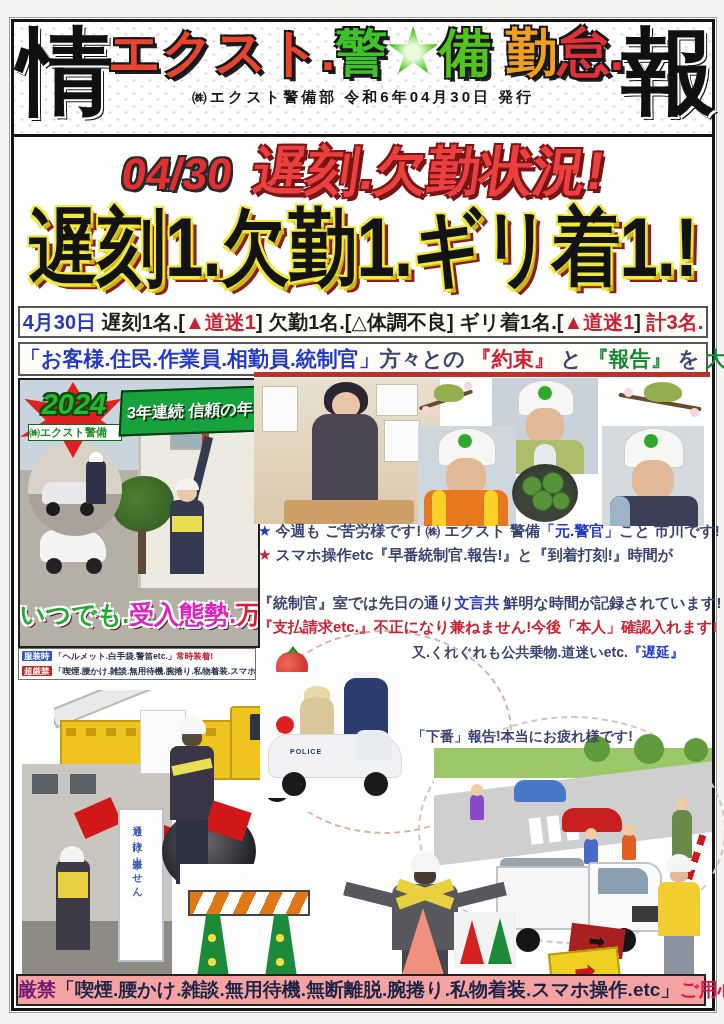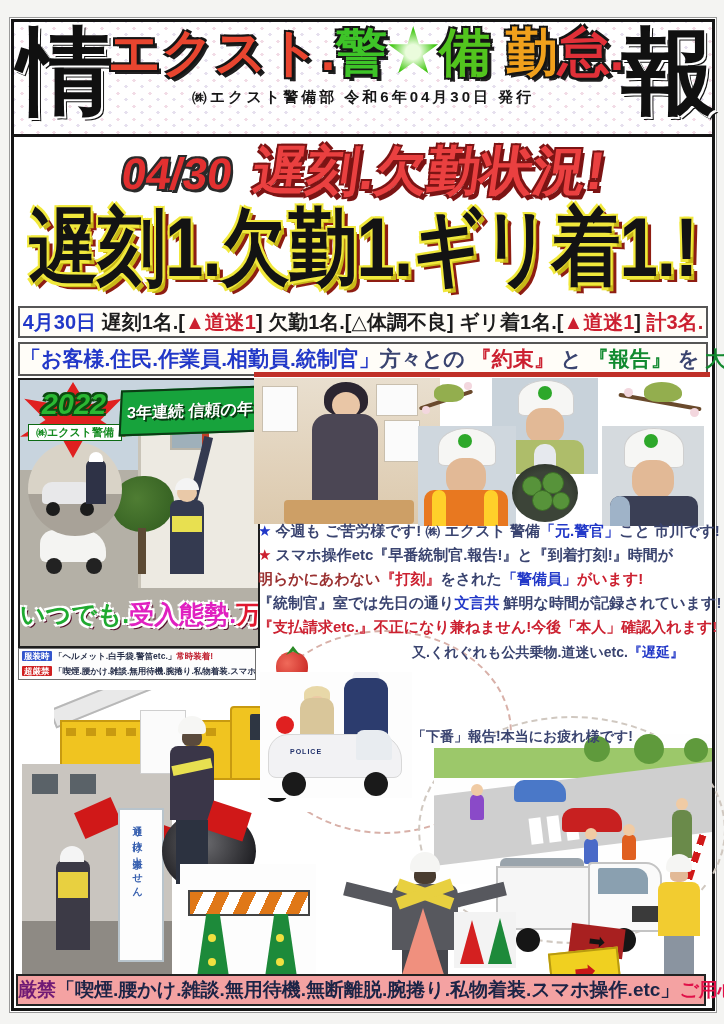--- a/index.html
+++ b/index.html
@@ -59,21 +59,21 @@
            background:linear-gradient(#d9d3c7 0 55%,#a8a298 55% 100%);}
   .p-moto{left:14px;top:40px;width:56px;height:22px;background:#e8e8ea;border-radius:10px 16px 4px 4px;}
   .p-mwheel{width:14px;height:14px;background:#1c1c1c;border-radius:50%;top:60px;}
   .p-ifig{left:58px;top:18px;width:20px;height:44px;background:#2e3246;border-radius:6px 6px 0 0;}
   .p-ihelm{left:61px;top:10px;width:14px;height:10px;background:#fff;border-radius:7px 7px 0 0;}
   .starburst{left:0px;top:2px;width:106px;height:76px;
              clip-path:polygon(50% 0%,63% 30%,96% 22%,76% 50%,100% 72%,62% 70%,50% 100%,38% 70%,0% 72%,24% 50%,4% 22%,37% 30%);
              background:#e02020;}
   .pyear{left:6px;top:8px;width:96px;text-align:center;font-size:29px;font-weight:900;font-style:italic;color:#2ab832;
          text-shadow:-2px -2px 0 #0c4a10,2px -2px 0 #0c4a10,-2px 2px 0 #0c4a10,2px 2px 0 #0c4a10;}
-  .pcompany{left:8px;top:44px;width:92px;background:#fff;border:1px solid #0c6a14;text-align:center;
+  .pcompany{left:8px;top:44px;width:92px;background:#fff;border:1px solid #0c6a14;
             font-size:11px;font-weight:900;color:#128a1e;line-height:15px;}
   .pslogan{left:100px;top:8px;width:136px;height:42px;background:#17a33c;transform:skewX(-5deg) rotate(-2deg);
            text-align:center;font-size:16px;font-weight:900;color:#fff;line-height:42px;white-space:nowrap;
            text-shadow:1px 1px 0 #083c12,2px 2px 0 #083c12;border:2px solid #0b3c14;}
   .pov{left:0;top:218px;width:238px;text-align:center;white-space:nowrap;font-size:25px;font-weight:900;
        text-shadow:-2px -2px 0 #fff,2px -2px 0 #fff,-2px 2px 0 #fff,2px 2px 0 #fff,3px 3px 0 #55102a;}
   .ov1{color:#1faa30;} .ov2{color:#e020c0;} .ov3{color:#e01830;}
   .notes{left:4px;top:626px;width:238px;height:32px;border:1px solid #707070;background:#fdfdfd;
          font-size:8.5px;font-weight:700;line-height:15px;white-space:nowrap;overflow:hidden;padding-left:3px;box-sizing:border-box;}
   .nlab1{color:#fff;background:#3355cc;padding:0 2px;border-radius:1px;}
@@ -240,21 +240,21 @@
     <div class="abs p-swheel" style="left:26px;"></div>
     <div class="abs p-swheel" style="left:66px;"></div>
     <div class="abs p-inset">
       <div class="abs p-moto"></div>
       <div class="abs p-mwheel" style="left:18px;"></div>
       <div class="abs p-mwheel" style="left:52px;"></div>
       <div class="abs p-ifig"></div>
       <div class="abs p-ihelm"></div>
     </div>
     <div class="abs starburst"></div>
-    <div class="abs pyear">2022</div>
+    <div class="abs pyear">2024</div>
     <div class="abs pcompany">㈱エクスト警備</div>
     <div class="abs pslogan">3年連続 信頼の年</div>
     <div class="abs pov">
       <span class="ov1">いつでも.</span><span class="ov2">受入態勢.</span><span class="ov3">万全!</span>
     </div>
   </div>
 
   <div class="abs notes">
     <div><span class="nlab1">服装時</span> <span class="ntext">「ヘルメット.白手袋.警笛etc.」</span><span class="ntail">常時装着!</span></div>
     <div><span class="nlab2">超厳禁</span> <span class="ntext">「喫煙.腰かけ.雑談.無用待機.腕捲り.私物着装.スマホ操作etc.」</span></div>
@@ -308,21 +308,20 @@
 
   <div class="abs fruitbowl" style="left:498px;top:442px;width:66px;height:58px;">
     <div class="fruit" style="left:10px;top:12px;width:18px;height:18px;"></div>
     <div class="fruit" style="left:30px;top:8px;width:20px;height:20px;"></div>
     <div class="fruit" style="left:20px;top:26px;width:19px;height:19px;"></div>
     <div class="fruit" style="left:40px;top:28px;width:16px;height:16px;"></div>
   </div>
 
   <div class="bl blA" style="top:500px;"><span class="c-blue">★</span><span class="c-navy"> 今週も ご苦労様です! ㈱ エクスト 警備</span><span class="c-blue">「元.警官」</span><span class="c-navy">こと 市川です!</span></div>
   <div class="bl blA" style="top:524px;"><span class="c-red">★</span><span class="c-navy"> スマホ操作etc『早番統制官.報告!』と『到着打刻!』時間が</span></div>
-  <div class="bl blA" style="top:548px;"><span class="c-dred">明らかにあわない</span><span class="c-red">『打刻』</span><span class="c-navy">をされた</span><span class="c-blue">「警備員」</span><span class="c-red">がいます!</span></div>
   <div class="bl blA" style="top:572px;"><span class="c-navy">『統制官』室では先日の通り</span><span class="c-blue">文言共</span><span class="c-navy"> 鮮明な時間が記録されています!</span></div>
   <div class="bl blA" style="top:596px;"><span class="c-red">『支払請求etc.』</span><span class="c-red">不正になり兼ねません!今後「本人」確認入れます!</span></div>
   <div class="bl blB" style="top:622px;"><span class="c-navy">又.くれぐれも公共乗物.道迷いetc.</span><span class="c-blue">『遅延』</span></div>
   <div class="bl blB" style="top:706px;"><span class="c-navy">「下番」報告!本当にお疲れ様です!</span></div>
 
   <div class="abs dashc" style="left:244px;top:608px;width:250px;height:200px;"></div>
   <div class="abs dashc" style="left:404px;top:694px;width:304px;height:224px;border-color:#d0c8c0;"></div>
   <div class="abs strawb"></div>
   <div class="abs strawleaf"></div>
 

